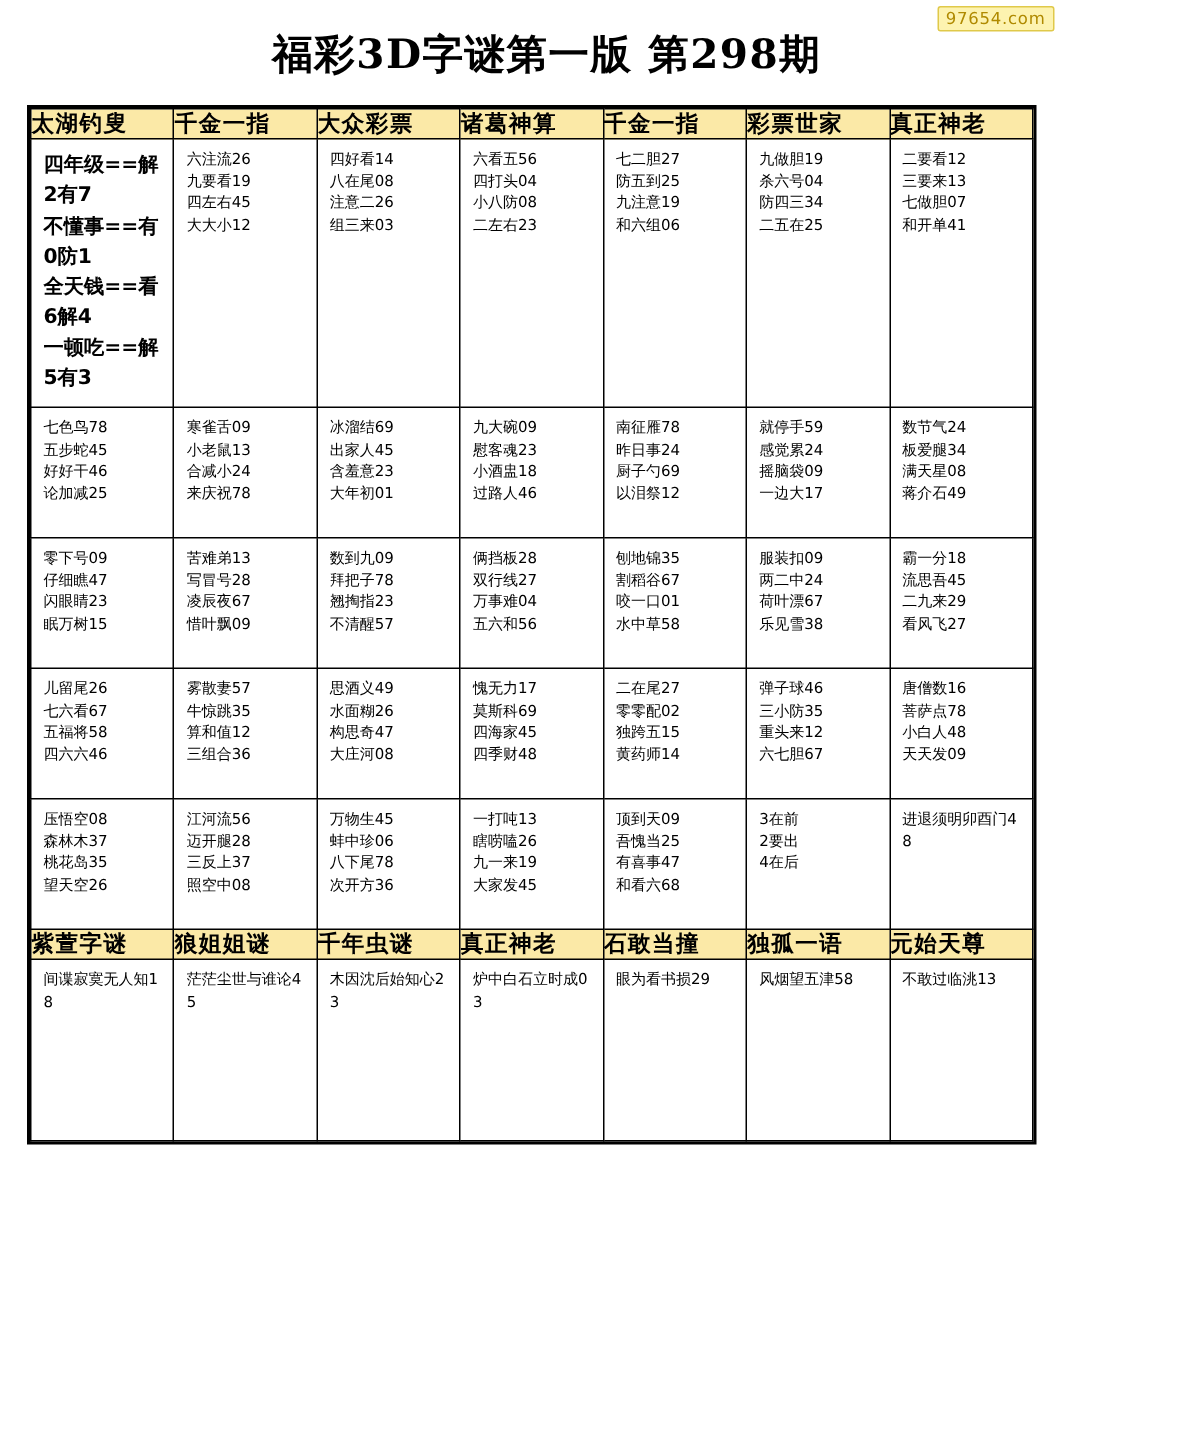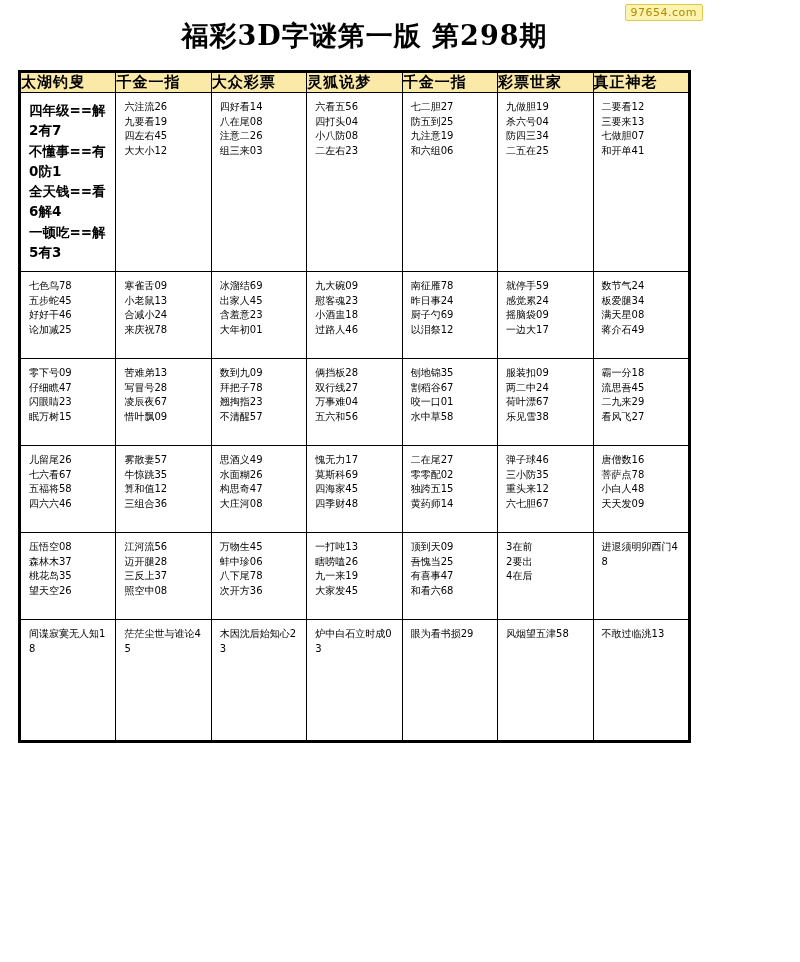--- a/index.html
+++ b/index.html
@@ -97,21 +97,21 @@
   <div class="title">福彩3D字谜第一版  第298期</div>
 
   <div class="grid-wrap">
     <table class="grid">
       <tbody>
 
         <tr>
           <td class="hdr">太湖钓叟</td>
           <td class="hdr">千金一指</td>
           <td class="hdr">大众彩票</td>
-          <td class="hdr">灵狐说梦</td>
+          <td class="hdr">诸葛神算</td>
           <td class="hdr">千金一指</td>
           <td class="hdr">彩票世家</td>
           <td class="hdr">真正神老</td>
         </tr>
         <tr class="row-body">
           <td>
             <div class="cell bold">
               <div class="ln">四年级==解2有7</div>
               <div class="ln">不懂事==有0防1</div>
               <div class="ln">全天钱==看6解4</div>
@@ -393,20 +393,29 @@
               <div class="ln">4在后</div>
             </div>
           </td>
           <td>
             <div class="cell">
               <div class="ln">进退须明卯酉门48</div>
             </div>
           </td>
         </tr>
 
+        <tr>
+          <td class="hdr">紫萱字谜</td>
+          <td class="hdr">狼姐姐谜</td>
+          <td class="hdr">千年虫谜</td>
+          <td class="hdr">真正神老</td>
+          <td class="hdr">石敢当撞</td>
+          <td class="hdr">独孤一语</td>
+          <td class="hdr">元始天尊</td>
+        </tr>
         <tr class="row-last">
           <td>
             <div class="cell">
               <div class="ln">间谍寂寞无人知18</div>
             </div>
           </td>
           <td>
             <div class="cell">
               <div class="ln">茫茫尘世与谁论45</div>
             </div>

